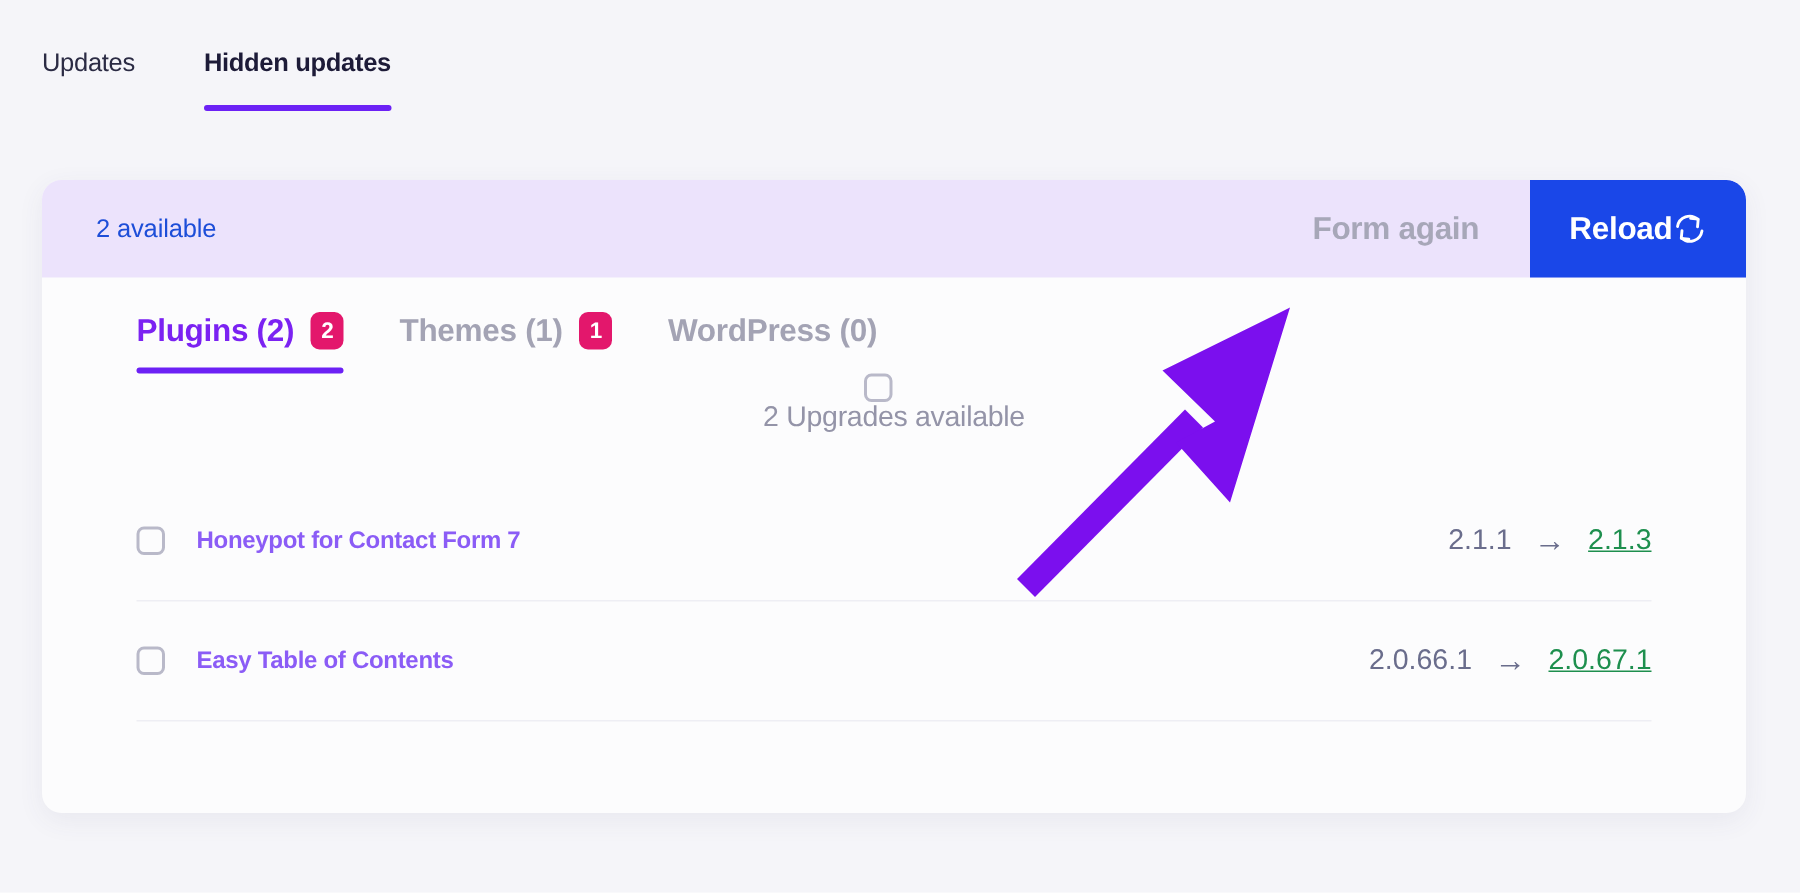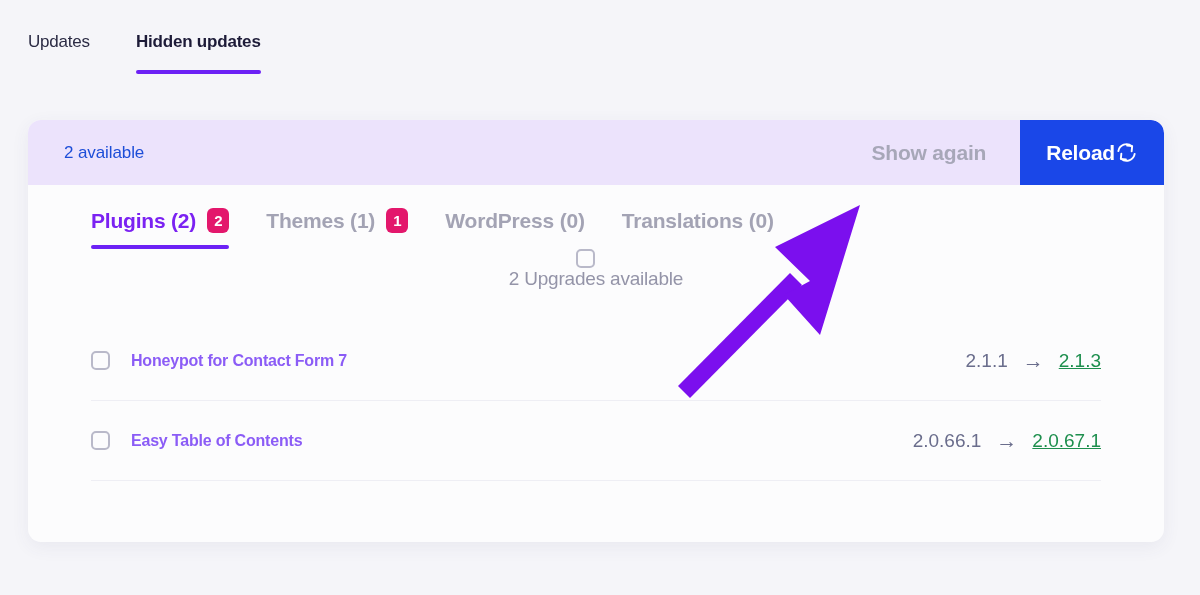--- a/index.html
+++ b/index.html
@@ -248,21 +248,21 @@
     <span>Hidden updates</span>
   </div>
 </div>
 
 <div class="card">
 
   <div class="card-head">
     <div class="available-count">2 available</div>
     <div class="head-actions">
       <button class="show-again">
-        <span>Show again</span>
+        <span>Form again</span>
       </button>
       <button class="reload-btn">
         <span>Reload</span>
         <span class="reload-icon">
           <svg viewBox="0 0 24 24" width="23" height="23" fill="none" stroke="#ffffff" stroke-width="2" stroke-linecap="round" stroke-linejoin="round">
             <path d="M20.5 13.5a8.5 8.5 0 0 1-14.1 5"></path>
             <polyline points="6.6 13.3 6.1 18.7 11.4 19.2"></polyline>
             <path d="M3.5 10.5a8.5 8.5 0 0 1 14.1-5"></path>
             <polyline points="17.4 10.7 17.9 5.3 12.6 4.8"></polyline>
           </svg>
@@ -276,23 +276,20 @@
       <span>Plugins (2)</span>
       <span class="badge">2</span>
     </div>
     <div class="sub-tab">
       <span>Themes (1)</span>
       <span class="badge">1</span>
     </div>
     <div class="sub-tab">
       <span>WordPress (0)</span>
     </div>
-    <div class="sub-tab">
-      <span>Translations (0)</span>
-    </div>
   </div>
 
   <div class="list">
 
     <div class="list-row summary">
       <div class="checkbox"></div>
       <div class="row-label">2 Upgrades available</div>
     </div>
 
     <div class="list-row">

